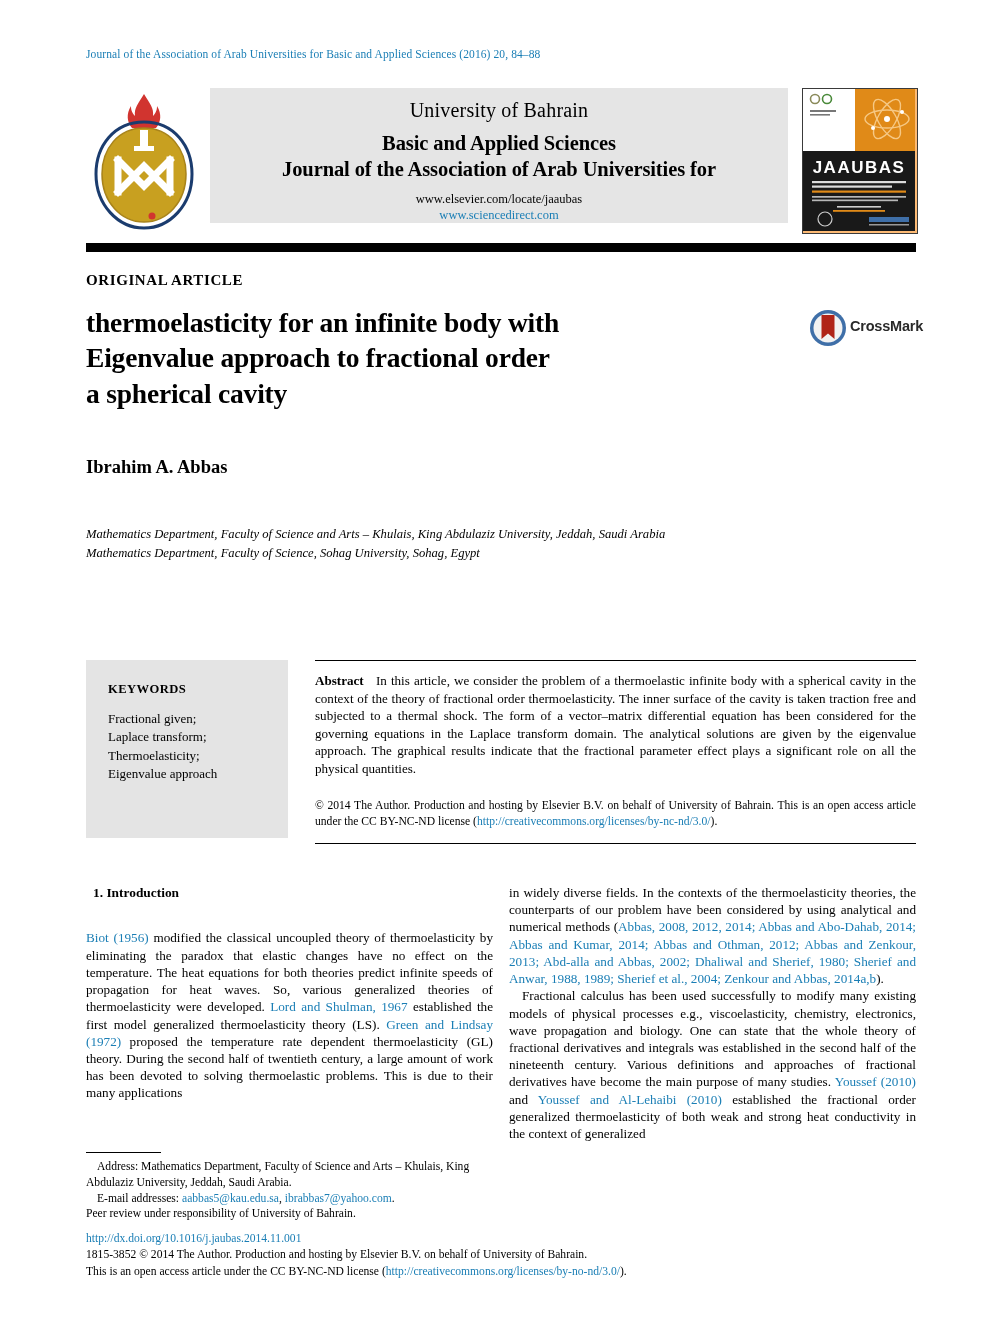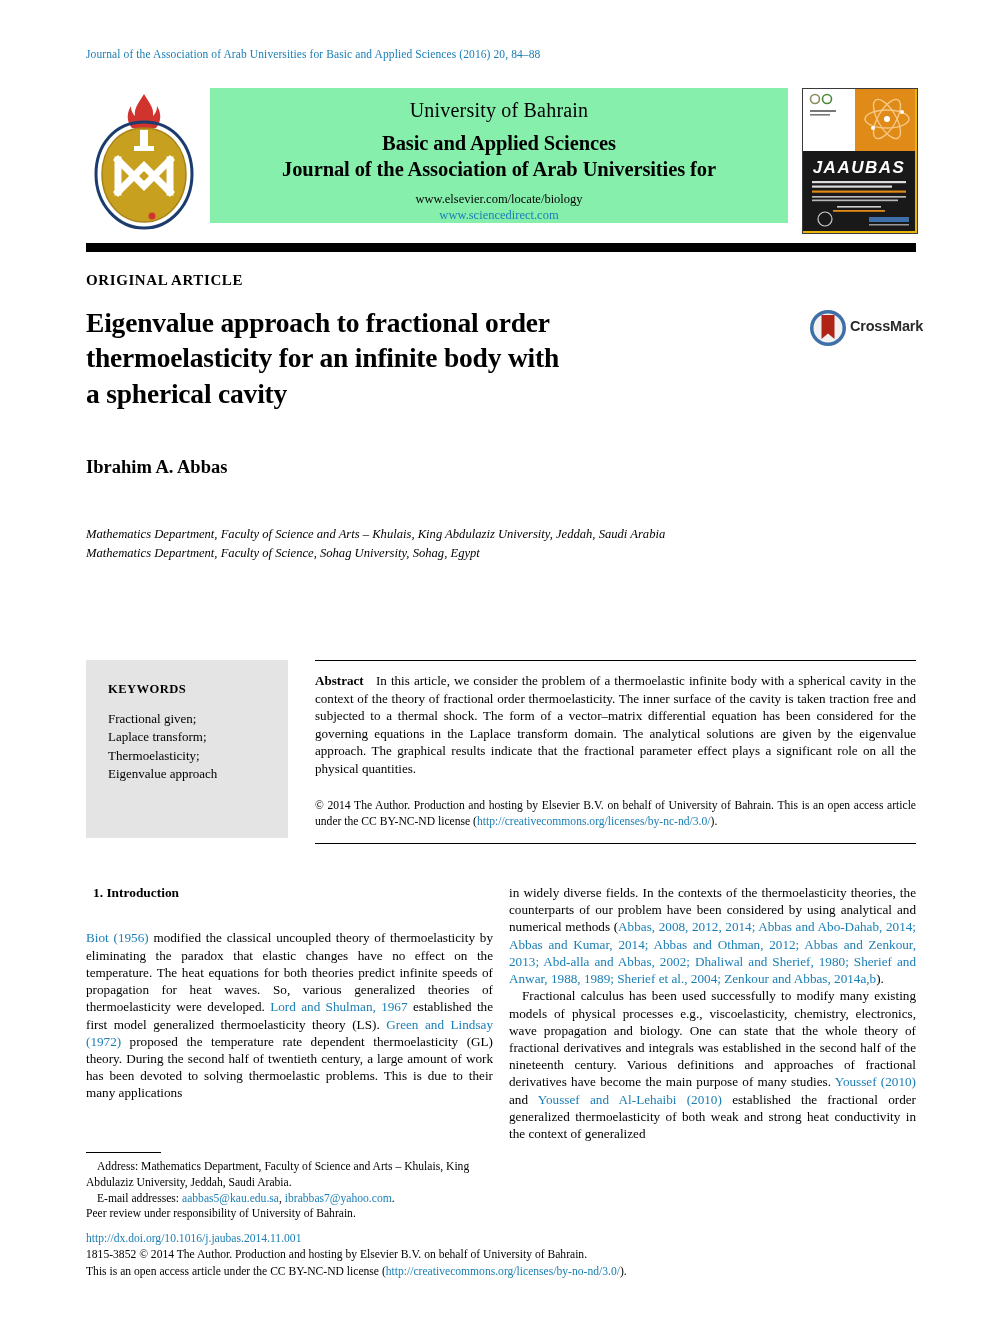--- a/index.html
+++ b/index.html
@@ -48,21 +48,21 @@
     top: 2px;
     width: 112px;
     height: 144px;
   }
   .banner {
     position: absolute;
     left: 124px;
     top: 2px;
     width: 578px;
     height: 135px;
-    background: #86efac;
+    background: #e5e5e5;
     text-align: center;
   }
   .banner .b-univ {
     font-size: 20px;
     margin-top: 11px;
     font-family: "Liberation Serif", serif;
     letter-spacing: 0.2px;
   }
   .banner .b-title {
     font-size: 20.5px;
@@ -80,23 +80,22 @@
     color: #1a7eb5;
     margin-top: 1px;
   }
   .cover {
     position: absolute;
     left: 716px;
     top: 2px;
     width: 114px;
     height: 144px;
     border: 1px solid #3a3a3a;
-    background: #eab308;
+    background: #fdba74;
     overflow: hidden;
-    font-style: italic;
   }
   .blackbar {
     position: absolute;
     left: 86px;
     top: 243px;
     width: 830px;
     height: 9px;
     background: #000000;
   }
 
@@ -303,21 +302,21 @@
         <circle cx="64" cy="128" r="3.5" fill="#d1342f"></circle>
       </svg>
     </div>
 
     <div class="banner">
       <div class="b-univ">University of Bahrain</div>
       <div class="b-title">
         <div>Basic and Applied Sciences</div>
         <div>Journal of the Association of Arab Universities for</div>
       </div>
-      <div class="b-url1">www.elsevier.com/locate/biology</div>
+      <div class="b-url1">www.elsevier.com/locate/jaaubas</div>
       <div class="b-url2">www.sciencedirect.com</div>
     </div>
 
     <div class="cover">
       <svg width="112" height="142" viewBox="0 0 112 142">
         <rect x="0" y="0" width="112" height="142" fill="#ffffff"></rect>
 
         <rect x="52" y="0" width="60" height="62" fill="#e08a18"></rect>
         <g stroke="#f6c884" stroke-width="1.4" fill="none">
           <ellipse cx="84" cy="30" rx="22" ry="9"></ellipse>
@@ -363,22 +362,22 @@
         </g>
       </svg>
     </div>
   </div>
 
   <div class="blackbar"></div>
 
   <div class="artkind">ORIGINAL ARTICLE</div>
 
   <div class="title">
+    <div>thermoelasticity for an infinite body with</div>
     <div>Eigenvalue approach to fractional order</div>
-    <div>thermoelasticity for an infinite body with</div>
     <div>a spherical cavity</div>
   </div>
 
   <div class="crossmark">
     <svg width="40" height="40" viewBox="0 0 40 40" style="position:absolute;left:0;top:0;">
       <circle cx="20" cy="20" r="18" fill="#3f6fa8"></circle>
       <circle cx="20" cy="20" r="14.5" fill="#f2f2f2"></circle>
       <path d="M13.5 7 L26.5 7 L26.5 31 L20 25.5 L13.5 31 Z" fill="#b02418"></path>
     </svg>
     <span class="cm-text">CrossMark</span>

